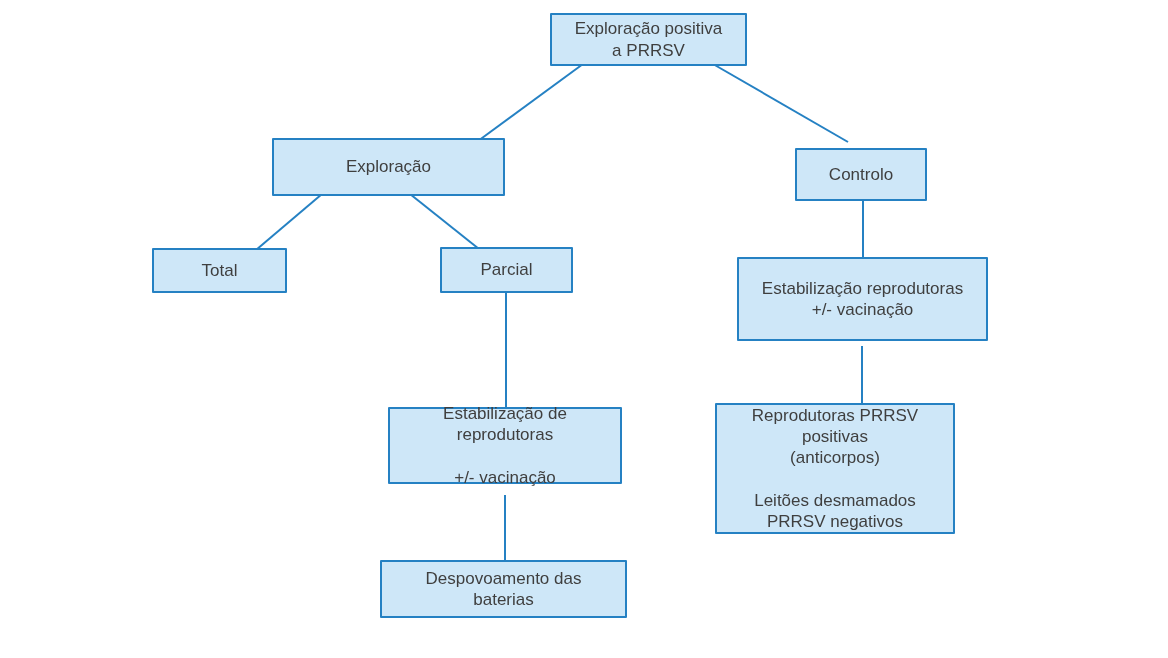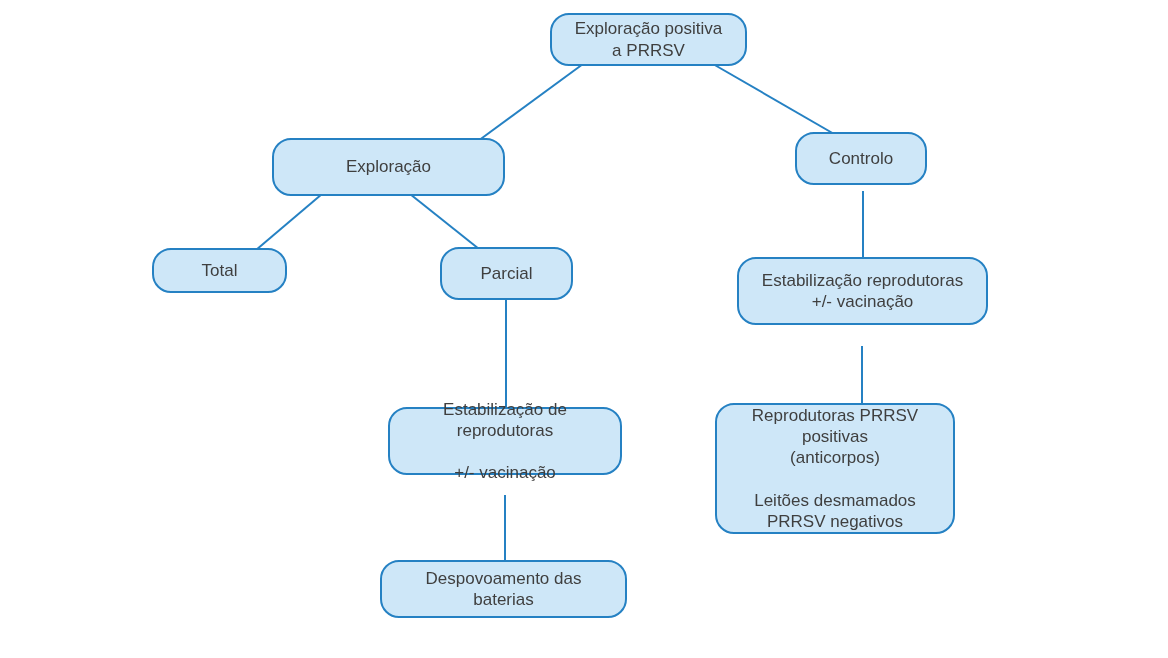--- a/index.html
+++ b/index.html
@@ -32,40 +32,40 @@
   .connector {
     stroke: var(--connector);
     stroke-width: 2;
     fill: none;
   }
   .node {
     position: absolute;
     box-sizing: border-box;
     background: var(--node-fill);
     border: 2px solid var(--node-border);
-    border-radius: 19px;
+    border-radius: 1px;
     display: flex;
     align-items: center;
     justify-content: center;
     text-align: center;
     color: var(--text);
     font-size: 17px;
     line-height: 1.25;
     padding: 4px 8px;
   }
   .node-label {
     white-space: pre-line;
   }
   #node-root          { left: 550px; top: 13px;  width: 197px; height: 53px; }
   #node-eliminacao    { left: 272px; top: 138px; width: 233px; height: 58px; }
-  #node-controlo      { left: 795px; top: 132px; width: 132px; height: 53px; }
+  #node-controlo      { left: 795px; top: 148px; width: 132px; height: 53px; }
   #node-total         { left: 152px; top: 248px; width: 135px; height: 45px; }
-  #node-parcial       { left: 440px; top: 247px; width: 133px; height: 53px; }
-  #node-estab-controlo{ left: 737px; top: 257px; width: 251px; height: 68px; }
-  #node-estab-parcial { left: 388px; top: 407px; width: 234px; height: 68px; justify-content: center; }
+  #node-parcial       { left: 440px; top: 247px; width: 133px; height: 46px; }
+  #node-estab-controlo{ left: 737px; top: 257px; width: 251px; height: 84px; }
+  #node-estab-parcial { left: 388px; top: 407px; width: 234px; height: 77px; justify-content: center; }
   #node-reprodutoras  { left: 715px; top: 403px; width: 240px; height: 131px; }
   #node-despovoamento { left: 380px; top: 560px; width: 247px; height: 58px; }
 </style>
 </head>
 <body>
 
 <div class="canvas">
 
   <svg class="connector-layer" viewBox="0 0 1168 658" xmlns="http://www.w3.org/2000/svg">
     <line class="connector" x1="583" y1="64" x2="478" y2="141"></line>

